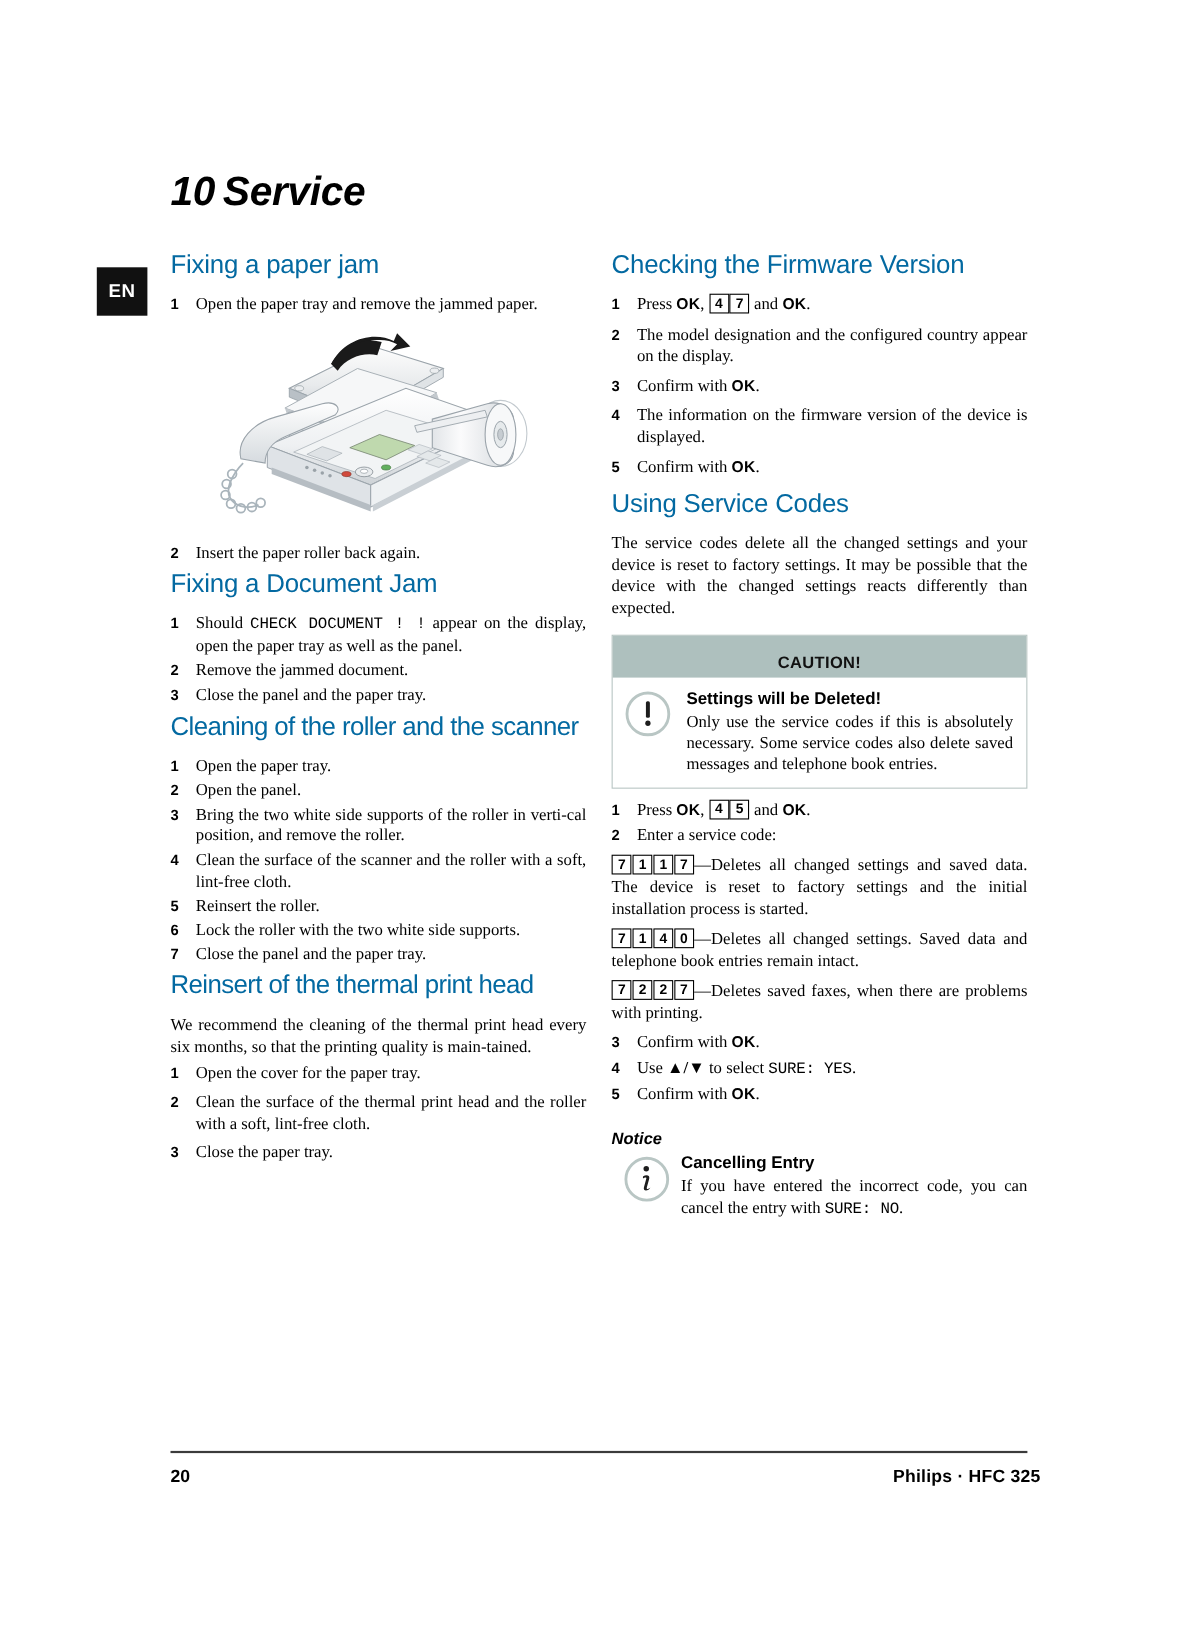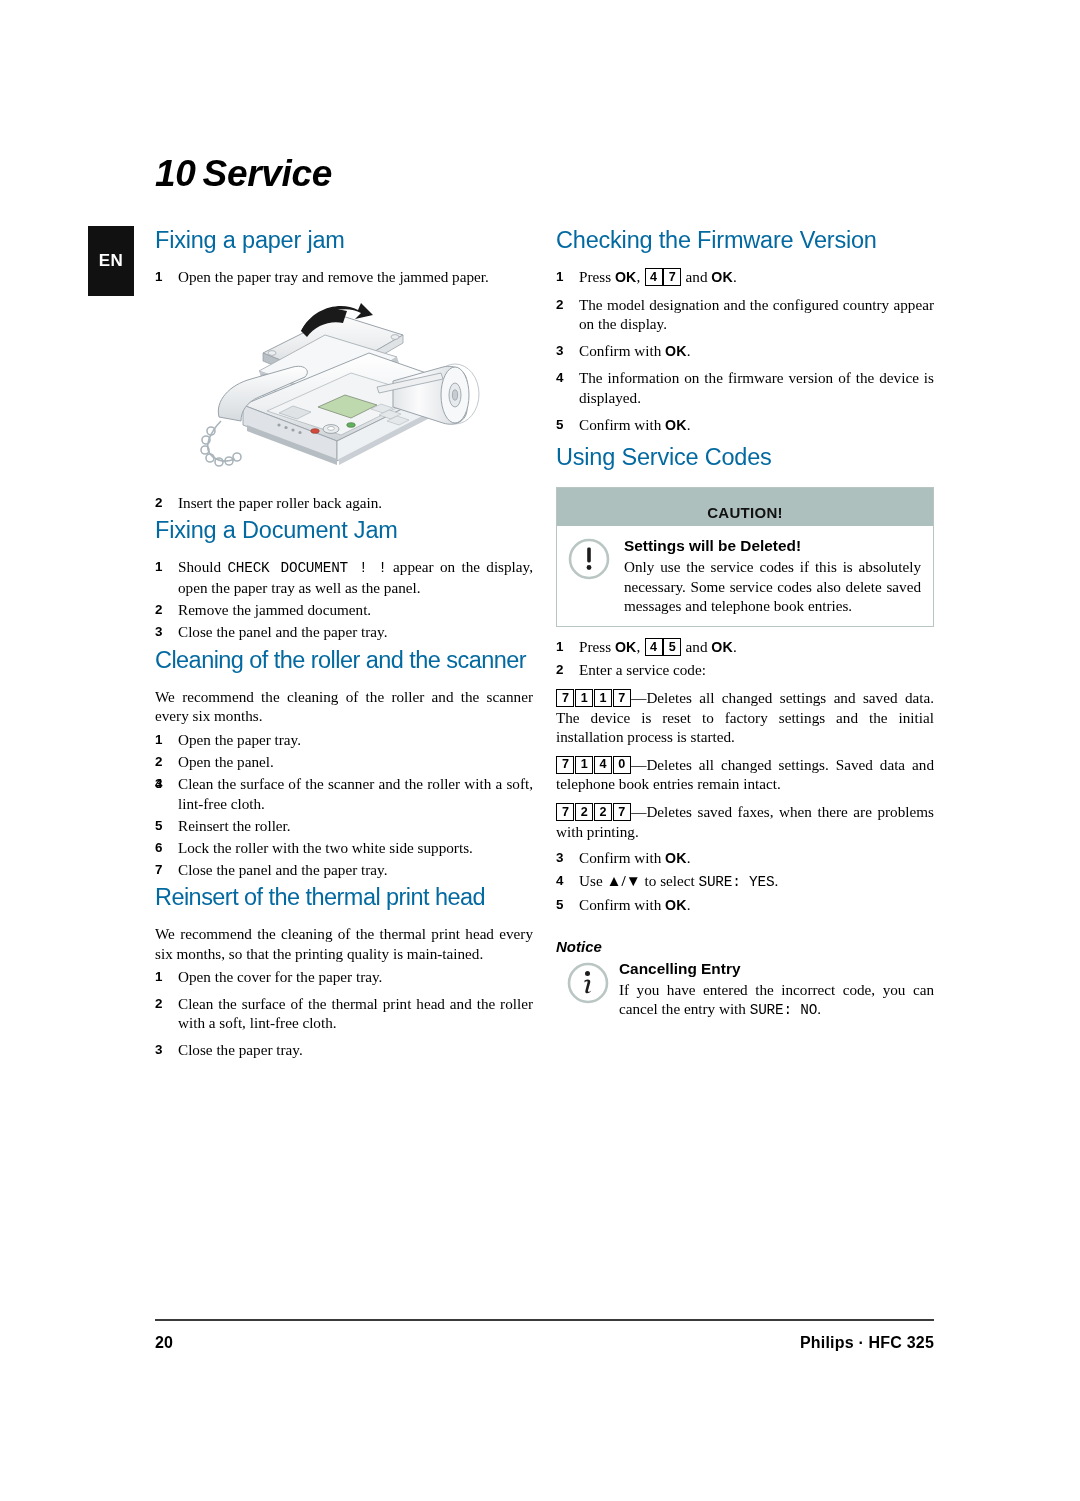--- a/index.html
+++ b/index.html
@@ -33,23 +33,23 @@
     color: #000;
     white-space: nowrap;
     font-style: italic;
   }
   .chapter-title .num { margin-right: 7px; }
 
   
   .lang-tab {
     position: absolute;
     left: 88px;
-    top: 226px;
+    top: 243px;
     width: 46px;
-    height: 70px;
+    height: 44px;
     background: #111111;
     color: #ffffff;
     font-family: "Liberation Sans", sans-serif;
     font-weight: bold;
     font-size: 17px;
     display: flex;
     align-items: center;
     justify-content: center;
     letter-spacing: 0.5px;
   }
@@ -226,21 +226,21 @@
   .footer-page {
     position: absolute;
     left: 155px;
     top: 1334px;
     font-family: "Liberation Sans", sans-serif;
     font-weight: bold;
     font-size: 16px;
   }
   .footer-brand {
     position: absolute;
-    right: 146px;
+    right: 134px;
     top: 1334px;
     font-family: "Liberation Sans", sans-serif;
     font-weight: bold;
     font-size: 16px;
     letter-spacing: 0.2px;
   }
 </style>
 </head>
 <body>
 
@@ -393,26 +393,25 @@
         <span class="n">2</span>
         <span>Remove the jammed document.</span>
       </li>
       <li>
         <span class="n">3</span>
         <span>Close the panel and the paper tray.</span>
       </li>
     </ol>
 
     <h2 class="sec sec-gap-top tight">Cleaning of the roller and the scanner</h2>
-    <p class="body">We recommend the cleaning of the roller and the scanner every six months.</p>
 
     <ol class="steps">
       <li><span class="n">1</span><span>Open the paper tray.</span></li>
       <li><span class="n">2</span><span>Open the panel.</span></li>
-      <li><span class="n">3</span></li>
+      <li><span class="n">3</span><span>Bring the two white side supports of the roller in verti-cal position, and remove the roller.</span></li>
       <li><span class="n">4</span><span>Clean the surface of the scanner and the roller with a soft, lint-free cloth.</span></li>
       <li><span class="n">5</span><span>Reinsert the roller.</span></li>
       <li><span class="n">6</span><span>Lock the roller with the two white side supports.</span></li>
       <li><span class="n">7</span><span>Close the panel and the paper tray.</span></li>
     </ol>
 
     <h2 class="sec sec-gap-top tight">Reinsert of the thermal print head</h2>
     <p class="body">We recommend the cleaning of the thermal print head every six months, so that the printing quality is main-tained.</p>
 
     <ol class="steps loose">
@@ -443,20 +442,21 @@
         <span class="n">4</span>
         <span>The information on the firmware version of the device is displayed.</span>
       </li>
       <li>
         <span class="n">5</span>
         <span>Confirm with </span><b class="ui">OK</b><span>.</span>
       </li>
     </ol>
 
     <h2 class="sec sec-gap-top">Using Service Codes</h2>
+    <p class="body">The service codes delete all the changed settings and your device is reset to factory settings. It may be possible that the device with the changed settings reacts differently than expected.</p>
 
     <div class="callout">
       <div class="callout-head">CAUTION!</div>
       <div class="callout-body">
         <div class="callout-icon">
           <svg width="42" height="42" viewBox="0 0 42 42" xmlns="http://www.w3.org/2000/svg">
             <circle cx="21" cy="21" r="19" fill="#ffffff" stroke="#b9c6c4" stroke-width="2.6"></circle>
             <rect x="19.2" y="9.5" width="3.6" height="15" rx="1.4" fill="#1d1d1d"></rect>
             <circle cx="21" cy="29.5" r="2.4" fill="#1d1d1d"></circle>
           </svg>

